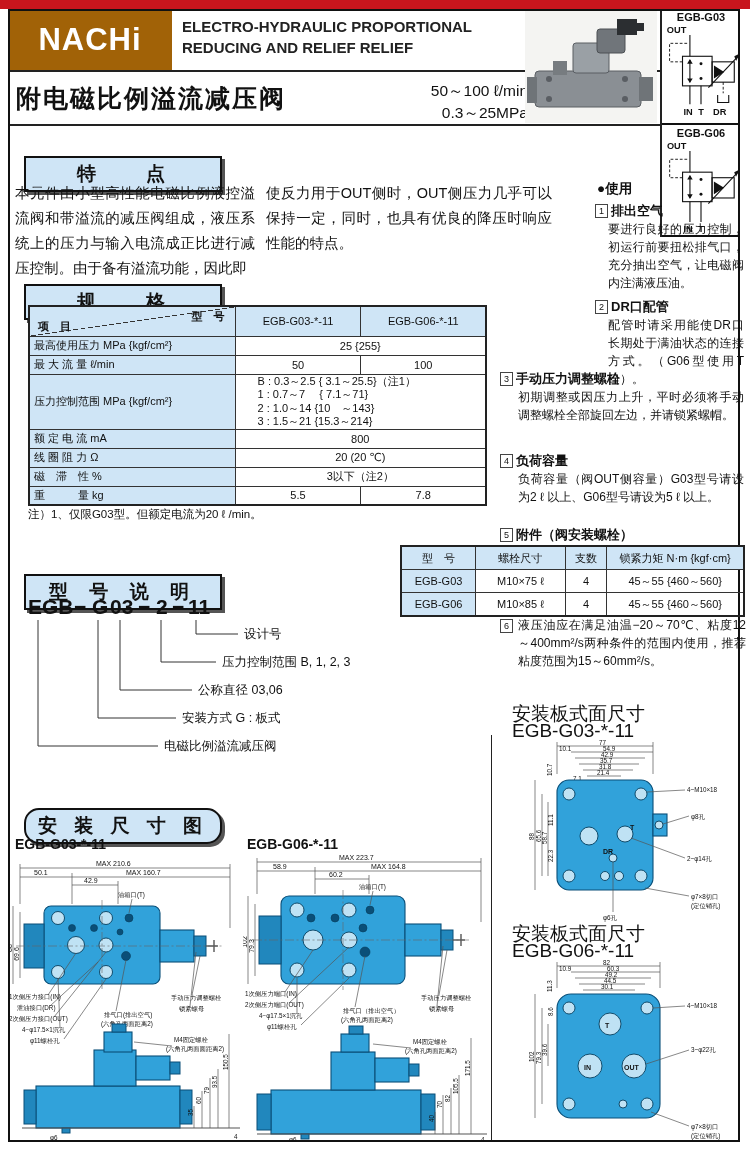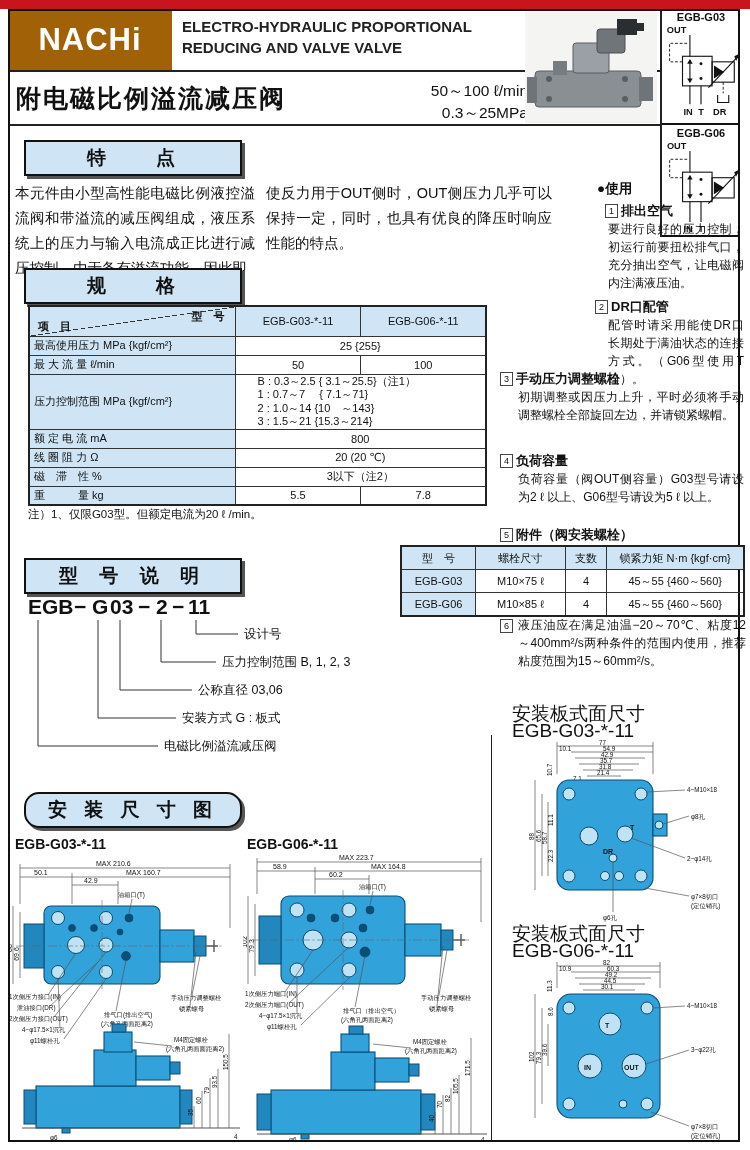--- a/index.html
+++ b/index.html
@@ -13,21 +13,21 @@
         font-weight:bold;font-size:31px;letter-spacing:1px;display:flex;align-items:center;justify-content:center;}
   .titleEN{left:182px;top:16px;width:340px;font-size:15px;font-weight:bold;color:#222;line-height:21px;}
   .titleCN{left:16px;top:82px;font-size:25px;font-weight:bold;letter-spacing:2px;}
   .flowblk{left:350px;top:80px;width:178px;text-align:right;font-size:15.5px;line-height:22px;}
   .border-out{left:8px;top:9px;width:732px;height:1133px;border:2px solid #111;box-sizing:border-box;pointer-events:none;}
   
   .symbox{left:660px;width:80px;border-left:2px solid #111;box-sizing:border-box;background:#fff;}
   .symttl{text-align:center;font-size:11px;font-weight:bold;padding-top:2px;}
   
   .hbox{background:#cfe5f6;border:2px solid #111;box-shadow:3px 3px 0 #555;text-align:center;
-        font-weight:bold;font-size:19px;padding:3px 12px;width:190px;letter-spacing:4px;}
+        font-weight:bold;font-size:19px;padding:3px 2px;width:190px;letter-spacing:4px;margin-top:16px;}
   .ftxt{font-size:14.5px;line-height:25px;text-align:justify;}
   
   table{border-collapse:collapse;}
   .spec{position:absolute;left:28px;top:305px;width:459px;border:2px solid #222;}
   .spec td{border:1px solid #333;font-size:11px;padding:0 4px;}
   .lb{background:#cfe5f6;}
   .c{text-align:center;}
   .hh{height:30px;}
   .r{height:19px;}
   .rt{height:54px;}
@@ -64,21 +64,21 @@
 </style>
 </head>
 <body>
 
 <div class="abs topbar"></div>
 <div class="abs logo">
     <span>NACHi</span>
   </div>
 <div class="abs titleEN">
   <div>ELECTRO-HYDRAULIC PROPORTIONAL</div>
-  <div>REDUCING AND VALVE VALVE</div>
+  <div>REDUCING AND RELIEF RELIEF</div>
 </div>
 <div class="abs line" style="left:8px;top:70px;width:652px;height:2px;"></div>
 <div class="abs titleCN">附电磁比例溢流减压阀</div>
 <div class="abs flowblk">
   <div>50～100 ℓ/min</div>
   <div>0.3～25MPa</div>
 </div>
 
 <svg class="abs" style="left:525px;top:11px;" width="132" height="112" viewBox="0 0 132 112">
   <rect x="0" y="0" width="132" height="112" fill="#f4f4f2"></rect>
@@ -204,21 +204,21 @@
       <td class="c">5.5</td>
       <td class="c">7.8</td>
       </tr>
 </tbody>
   </table>
 <div class="abs notes">
   <div>注）1、仅限G03型。但额定电流为20 ℓ /min。</div>
 </div>
 
 <div class="abs ubullet" style="left:597px;top:180px;">●使用</div>
-<div class="abs utitle" style="left:595px;top:202px;margin-left:10px;"><span class="nb">1</span><span>排出空气</span></div>
+<div class="abs utitle" style="left:595px;top:202px;"><span class="nb">1</span><span>排出空气</span></div>
 <div class="abs ubody" style="left:608px;top:220px;width:136px;">要进行良好的压力控制，初运行前要扭松排气口，充分抽出空气，让电磁阀内注满液压油。</div>
 <div class="abs utitle" style="left:595px;top:298px;"><span class="nb">2</span><span>DR口配管</span></div>
 <div class="abs ubody" style="left:608px;top:316px;width:136px;">配管时请采用能使DR口长期处于满油状态的连接方式。（G06型使用T口）。</div>
 <div class="abs utitle" style="left:500px;top:370px;"><span class="nb">3</span><span>手动压力调整螺栓</span></div>
 <div class="abs ubody" style="left:518px;top:388px;width:226px;">初期调整或因压力上升，平时必须将手动调整螺栓全部旋回左边，并请锁紧螺帽。</div>
 <div class="abs utitle" style="left:500px;top:452px;"><span class="nb">4</span><span>负荷容量</span></div>
 <div class="abs ubody" style="left:518px;top:470px;width:226px;">负荷容量（阀OUT侧容量）G03型号请设为2 ℓ 以上、G06型号请设为5 ℓ 以上。</div>
 <div class="abs utitle" style="left:500px;top:526px;"><span class="nb">5</span><span>附件（阀安装螺栓）</span></div>
 
 <table class="bolt">

